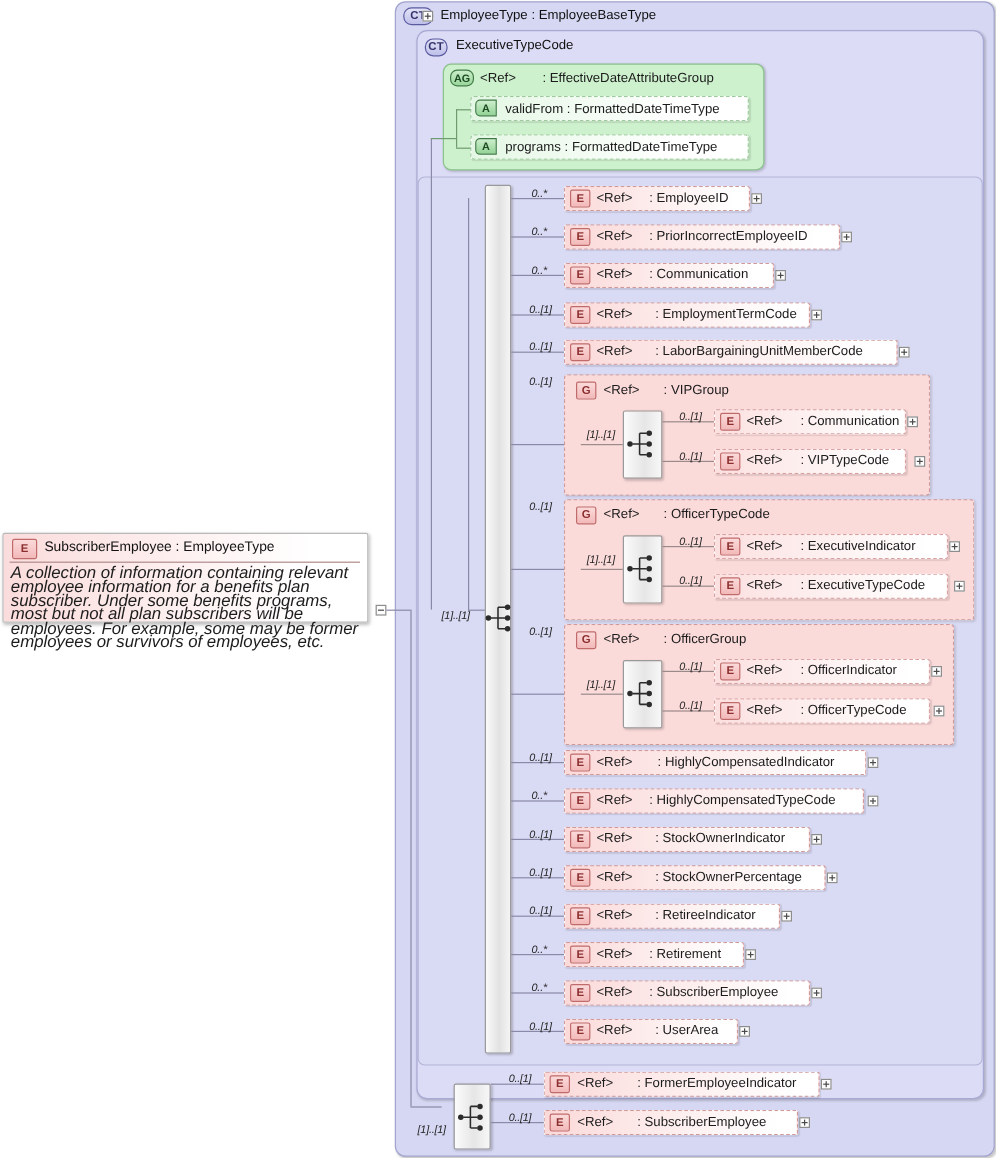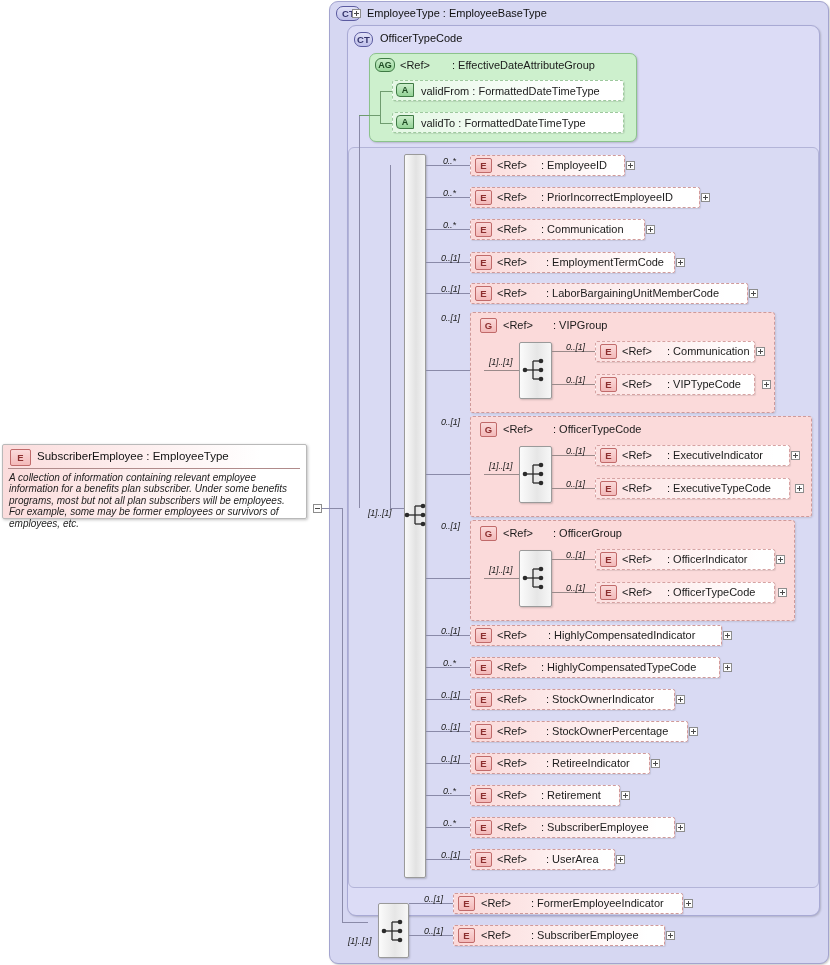--- a/index.html
+++ b/index.html
@@ -69,21 +69,21 @@
       background:#fdfdfd;box-sizing:border-box;}
   .pm::before{content:"";position:absolute;left:1px;top:3px;width:5px;height:1px;background:#4a4a4a;}
   .pm.plus::after{content:"";position:absolute;left:3px;top:1px;width:1px;height:5px;background:#4a4a4a;}
 
   
   .doc-box{background:linear-gradient(90deg,#fbdcdc,#ffffff 85%);
            border:1px solid #b9b9b9;border-radius:2px;
            box-shadow:1px 1px 3px rgba(0,0,0,.25);}
   .doc-title{position:absolute;font-size:11.5px;color:#121212;white-space:nowrap;}
   .doc-sep{position:absolute;background:#b08b8b;height:1px;}
-  .doc-text{position:absolute;font-size:10px;font-style:italic;color:#1d1d1d;
+  .doc-text{position:absolute;font-size:14px;font-style:italic;color:#1d1d1d;
             line-height:11.4px;}
 
   
   .ln{position:absolute;background:#8a8aa8;}
   .ln-h{height:1px;}
   .ln-v{width:1px;}
   .ln-g{background:#9a8a8a;}
 </style>
 </head>
 <body>
@@ -94,21 +94,21 @@
   <div class="badge badge-ct" style="left:336px;top:6px;width:25px;">
       <span>CT</span>
     </div>
   <div class="pm plus" style="left:352px;top:9px;"></div>
   <div class="lbl lbl-title" style="left:367px;top:7px;">EmployeeType : EmployeeBaseType</div>
 
   <div class="abs ct-inner" style="left:347px;top:25px;width:473px;height:891px;"></div>
   <div class="badge badge-ct" style="left:354px;top:32px;width:19px;">
       <span>CT</span>
     </div>
-  <div class="lbl lbl-title" style="left:380px;top:32px;">OfficerTypeCode</div>
+  <div class="lbl lbl-title" style="left:380px;top:32px;">ExecutiveTypeCode</div>
 
   <div class="abs ag-box" style="left:369px;top:53px;width:268px;height:89px;"></div>
   <div class="badge badge-ag" style="left:375px;top:58px;">
       <span>AG</span>
     </div>
   <div class="lbl lbl-ref" style="left:400px;top:59px;">&lt;Ref&gt;</div>
   <div class="lbl lbl-ref" style="left:452px;top:59px;">: EffectiveDateAttributeGroup</div>
 
   <div class="ln ln-v" style="left:380px;top:91px;width:1px;height:32px;background:#6f9c6f;"></div>
   <div class="ln ln-h" style="left:380px;top:91px;width:13px;height:1px;background:#6f9c6f;"></div>
@@ -117,21 +117,21 @@
   <div class="abs attr-row" style="left:392px;top:80px;width:232px;height:21px;"></div>
   <div class="badge badge-a" style="left:396px;top:83px;">
       <span>A</span>
     </div>
   <div class="lbl" style="left:421px;top:85px;">validFrom : FormattedDateTimeType</div>
 
   <div class="abs attr-row" style="left:392px;top:112px;width:232px;height:21px;"></div>
   <div class="badge badge-a" style="left:396px;top:115px;">
       <span>A</span>
     </div>
-  <div class="lbl" style="left:421px;top:117px;">validTo   : FormattedDateTimeType</div>
+  <div class="lbl" style="left:421px;top:117px;">programs   : FormattedDateTimeType</div>
 
   <div class="abs seqbox" style="left:348px;top:147px;width:471px;height:741px;"></div>
 
   <div class="abs seq-tall" style="left:404px;top:154px;width:22px;height:724px;"></div>
   <svg class="abs" style="left:404px;top:500px;width:26px;height:30px;" viewBox="0 0 26 30">
     <circle cx="3" cy="15" r="2.3" fill="#2b2b2b"></circle>
     <line x1="5" y1="15" x2="11" y2="15" stroke="#2b2b2b" stroke-width="1.3"></line>
     <line x1="11" y1="6" x2="11" y2="24" stroke="#2b2b2b" stroke-width="1.3"></line>
     <line x1="11" y1="6" x2="17" y2="6" stroke="#2b2b2b" stroke-width="1.3"></line>
     <line x1="11" y1="15" x2="17" y2="15" stroke="#2b2b2b" stroke-width="1.3"></line>

